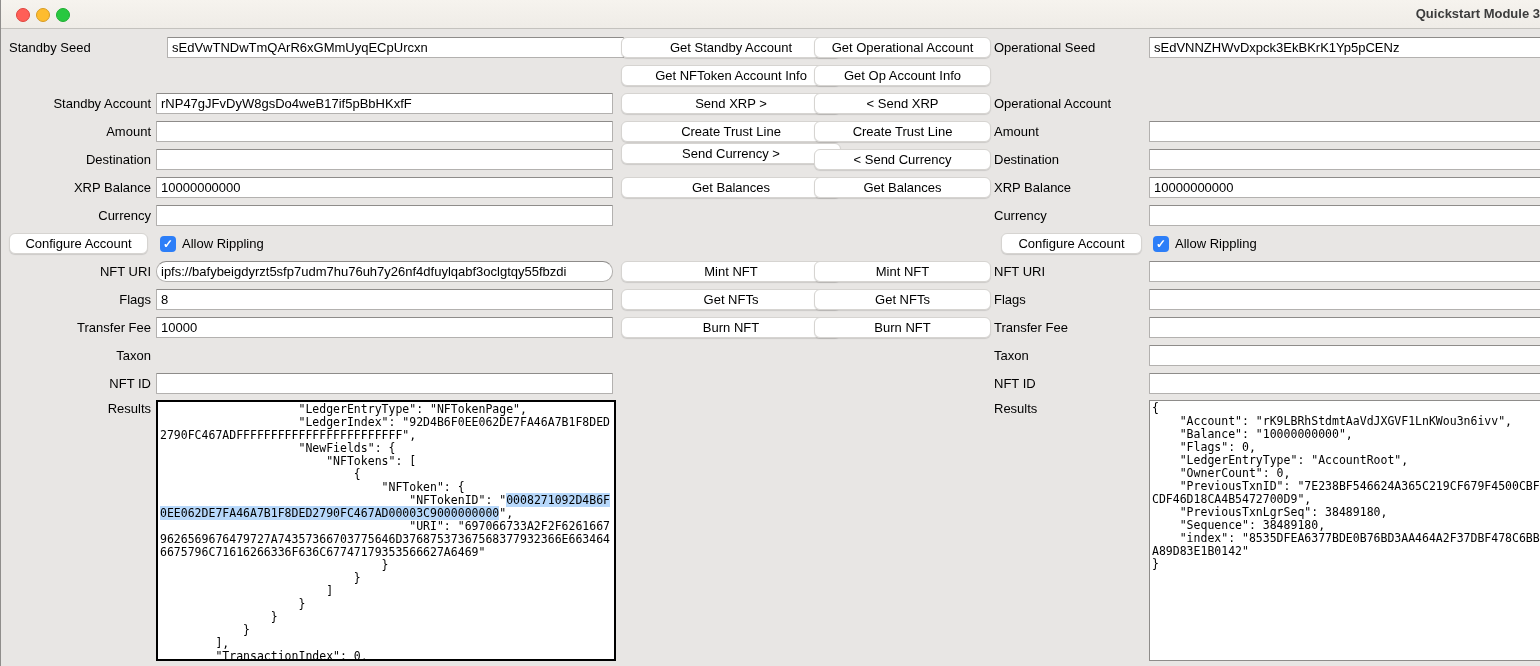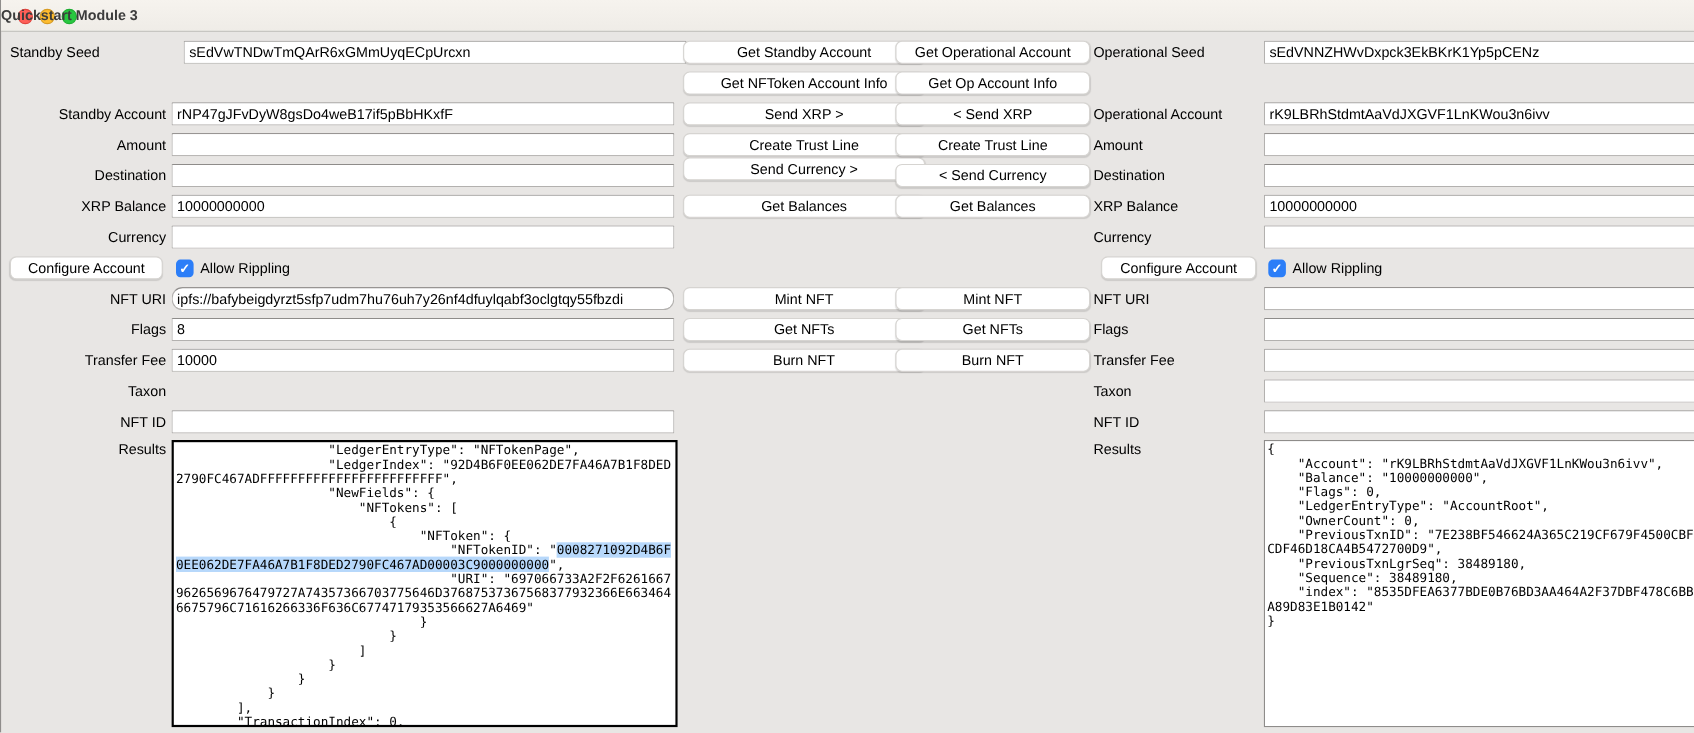--- a/index.html
+++ b/index.html
@@ -10,21 +10,21 @@
   }
   .window{position:absolute;inset:0;border-left:1px solid #8f8d8b;}
   
   .titlebar{
     position:absolute;top:0;left:0;right:0;height:28px;
     background:linear-gradient(#f6f3ee,#efece7);
     border-bottom:1px solid #c4c2be;
   }
   .title{
     position:absolute;left:0;right:0;top:0;height:28px;line-height:28px;
-    text-align:left;font-size:13px;font-weight:bold;color:#3c3c3c;
+    text-align:right;font-size:13px;font-weight:bold;color:#3c3c3c;
   }
   .tl{position:absolute;top:8px;width:12px;height:12px;border-radius:50%;}
   .tl.red{left:15px;background:#ff5f57;border:0.5px solid #e0443e;}
   .tl.yellow{left:35px;background:#febc2e;border:0.5px solid #d89c23;}
   .tl.green{left:55px;background:#28c840;border:0.5px solid #1eae32;}
   
   .lbl{
     position:absolute;height:21px;line-height:21px;font-size:13px;color:#000;
     white-space:nowrap;
   }
@@ -137,21 +137,20 @@
   <div class="lbl rcol" style="top:177px">XRP Balance</div>
   <div class="lbl rcol" style="top:205px">Currency</div>
   <div class="lbl rcol" style="top:261px">NFT URI</div>
   <div class="lbl rcol" style="top:289px">Flags</div>
   <div class="lbl rcol" style="top:317px">Transfer Fee</div>
   <div class="lbl rcol" style="top:345px">Taxon</div>
   <div class="lbl rcol" style="top:373px">NFT ID</div>
   <div class="lbl rcol" style="top:401px;height:15px;line-height:15px">Results</div>
 
   <input class="field r-field" style="top: 37px;" value="sEdVNNZHWvDxpck3EkBKrK1Yp5pCENz">
-  <input class="field r-field" style="top: 93px;" value="rK9LBRhStdmtAaVdJXGVF1LnKWou3n6ivv">
   <input class="field r-field" style="top: 121px;" value="">
   <input class="field r-field" style="top: 149px;" value="">
   <input class="field r-field" style="top: 177px;" value="10000000000">
   <input class="field r-field" style="top: 205px;" value="">
   <input class="field r-field" style="top: 261px;" value="">
   <input class="field r-field" style="top: 289px;" value="">
   <input class="field r-field" style="top: 317px;" value="">
   <input class="field r-field" style="top: 345px;" value="">
   <input class="field r-field" style="top: 373px;" value="">
 

